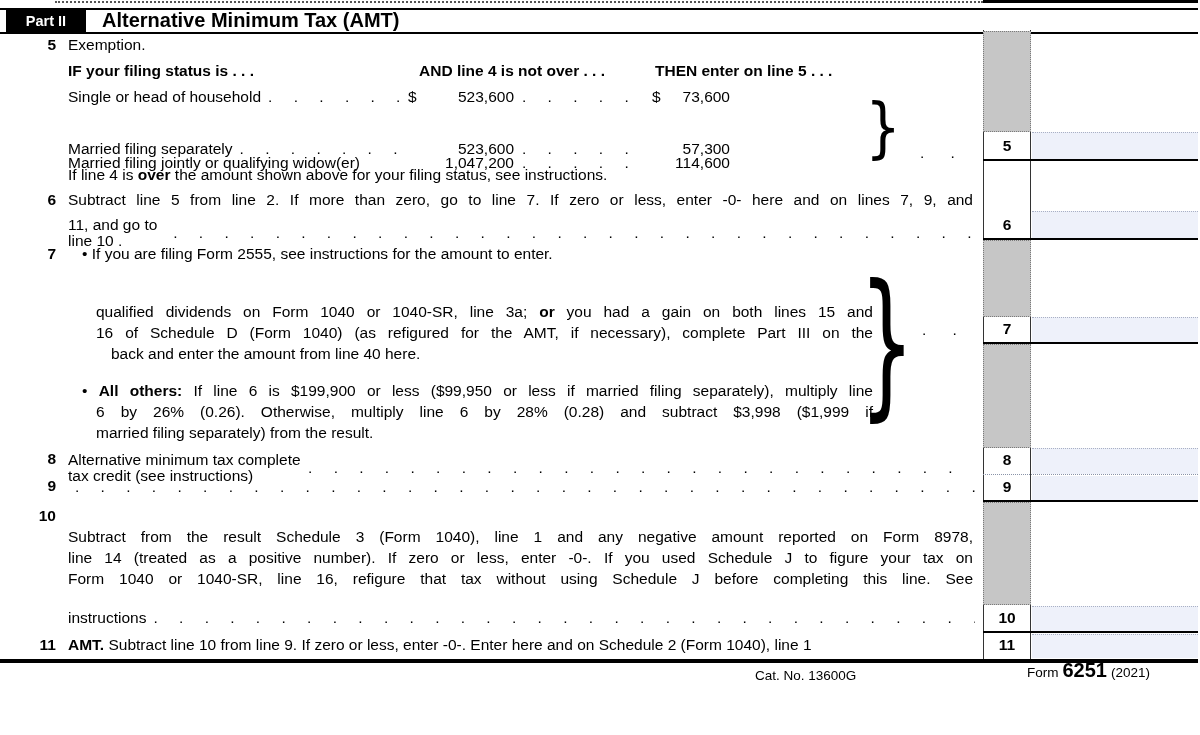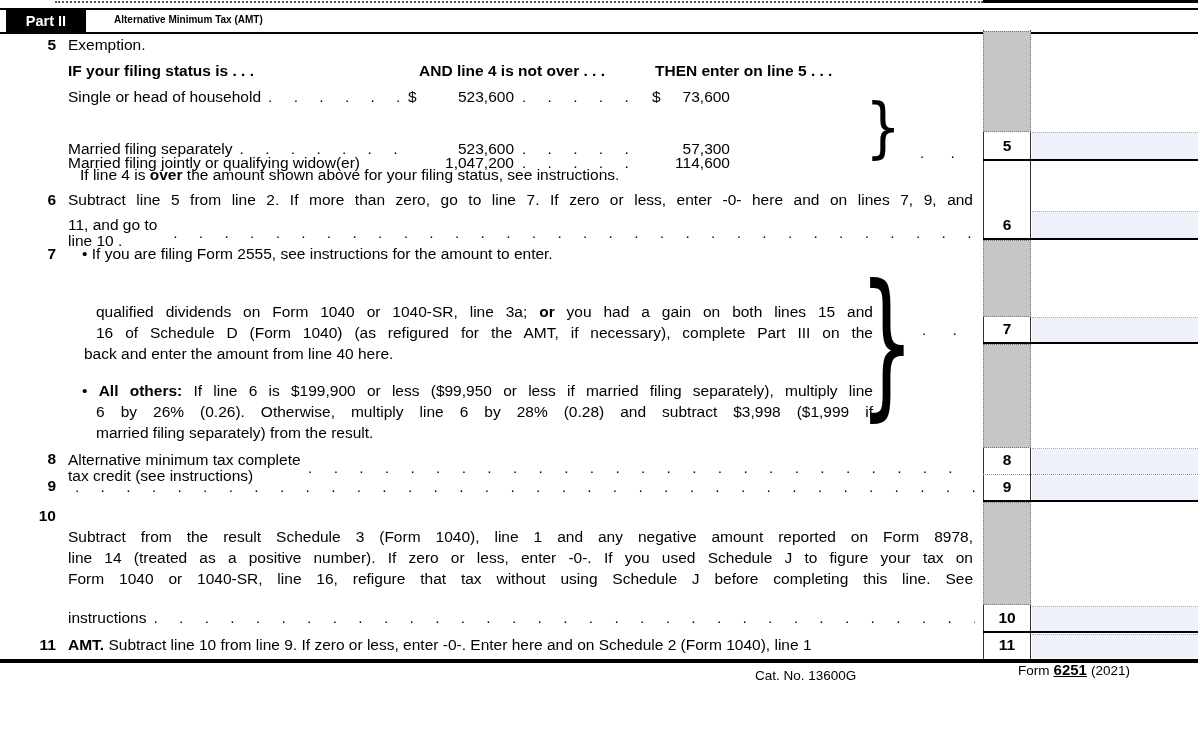--- a/index.html
+++ b/index.html
@@ -18,35 +18,35 @@
   .gray{position:absolute;left:983px;width:48px;background:#c6c6c6;
         border:1px dotted #7a7a7a;box-sizing:border-box;}
   .blue{position:absolute;left:1032px;width:166px;background:#eef1fa;
         border-top:1px dotted #a9b0c4;box-sizing:border-box;}
   .numcell{position:absolute;left:983px;width:48px;text-align:center;font-weight:bold;}
   
   .band{position:absolute;left:0;top:8px;width:1198px;height:22px;
         border-top:2px solid #000;border-bottom:2.5px solid #000;background:#fff;}
   .partbox{position:absolute;left:6px;top:0;width:80px;height:22px;background:#000;color:#fff;
         font-weight:bold;font-size:14.5px;display:flex;align-items:center;justify-content:center;}
-  .bandtitle{position:absolute;left:114px;top:2px;font-weight:bold;font-size:10px;}
+  .bandtitle{position:absolute;left:102px;top:2px;font-weight:bold;font-size:20px;}
   
   .trow{position:absolute;left:68px;width:662px;display:flex;align-items:baseline;}
   .cs{width:340px;display:flex;align-items:baseline;overflow:hidden;white-space:nowrap;}
   .cc{width:14px;}
   .ca{width:92px;text-align:right;}
   .cm{width:132px;overflow:hidden;white-space:nowrap;word-spacing:17px;padding-left:8px;box-sizing:border-box;}
   .cc2{width:18px;padding-left:6px;box-sizing:border-box;}
   .ce{width:66px;text-align:right;}
   .brace{position:absolute;display:flex;align-items:center;justify-content:center;
          font-family:"DejaVu Sans",sans-serif;line-height:1;}
   .bdots{position:absolute;word-spacing:22px;}
   .footer-notice{position:absolute;left:0;top:666px;font-weight:bold;font-size:14.5px;}
   .footer-cat{position:absolute;left:755px;top:668px;font-size:13.5px;}
-  .footer-form{position:absolute;left:980px;top:662px;width:150px;display:flex;
+  .footer-form{position:absolute;left:1000px;top:662px;width:150px;display:flex;
                align-items:baseline;justify-content:flex-end;}
 </style>
 </head>
 <body>
 
 <div class="form">
 
   <div class="abs" style="left:55px;top:1px;width:928px;height:0;border-top:2px dotted #555;"></div>
   <div class="abs" style="left:983px;top:0;width:215px;height:3px;background:#000;"></div>
 
@@ -130,40 +130,40 @@
         <span>Married filing separately</span>
         <span class="lead">. . . . . . . . . . . . . . . . . . . . . . . . . . . . . . . . . . . . . . . . . . . . . . . .</span>
       </span>
     <span class="cc"></span>
     <span class="ca">523,600</span>
     <span class="cm">. . . . . . . . . . . . . . . . . . . . . . . . . . . . . . . . . . . . . . . . . . . . . . . .</span>
     <span class="cc2"></span>
     <span class="ce">57,300</span>
   </div>
 
-  <div class="abs nw" style="left:68px;top:167px;margin-left:12px;">
+  <div class="abs nw" style="left:68px;top:167px;">
     <span>If line 4 is </span><b>over</b><span> the amount shown above for your filing status, see instructions.</span>
   </div>
 
   <div class="brace" style="left:866px;top:88px;width:34px;height:80px;font-size:66px;transform:scaleX(0.85);">}</div>
   <div class="bdots" style="left:920px;top:145px;">. .</div>
 
   <div class="abs just" style="left:68px;top:192px;width:905px;">Subtract line 5 from line 2. If more than zero, go to line 7. If zero or less, enter -0- here and on lines 7, 9, and</div>
   <div class="flexr" style="left:68px;top:217px;width:907px;">
     <span>11, and go to line 10 .</span>
     <span class="lead">. . . . . . . . . . . . . . . . . . . . . . . . . . . . . . . . . . . . . . . . . . . . . . . .</span>
   </div>
 
   <div class="abs nw" style="left:82px;top:246px;">• If you are filing Form 2555, see instructions for the amount to enter.</div>
 
   <div class="abs just" style="left:96px;top:304px;width:777px;">
     <span>qualified dividends on Form 1040 or 1040-SR, line 3a; </span><b>or</b><span> you had a gain on both lines 15 and</span>
   </div>
   <div class="abs just" style="left:96px;top:325px;width:777px;">16 of Schedule D (Form 1040) (as refigured for the AMT, if necessary), complete Part III on the</div>
-  <div class="abs nw" style="left:84px;top:346px;">back and enter the amount from line 40 here.</div>
+  <div class="abs nw" style="left:111px;top:346px;">back and enter the amount from line 40 here.</div>
 
   <div class="abs just" style="left:82px;top:383px;width:791px;">
     <span>• </span><b>All others:</b><span> If line 6 is $199,900 or less ($99,950 or less if married filing separately), multiply line</span>
   </div>
   <div class="abs just" style="left:96px;top:404px;width:777px;">6 by 26% (0.26). Otherwise, multiply line 6 by 28% (0.28) and subtract $3,998 ($1,999 if</div>
   <div class="abs nw" style="left:96px;top:425px;">married filing separately) from the result.</div>
 
   <div class="brace" style="left:868px;top:248px;width:38px;height:190px;font-size:158px;transform:scaleX(0.55);">}</div>
   <div class="bdots" style="left:922px;top:322px;">. .</div>
 
@@ -185,17 +185,17 @@
   </div>
 
   <div class="abs nw" style="left:68px;top:637px;">
     <b>AMT.</b><span> Subtract line 10 from line 9. If zero or less, enter -0-. Enter here and on Schedule 2 (Form 1040), line 1</span>
   </div>
 
   <div class="abs" style="left:0;top:659px;width:1198px;height:3.5px;background:#000;"></div>
   <div class="footer-cat">Cat. No. 13600G</div>
   <div class="footer-form">
     <span style="font-size:13.5px;">Form</span>
-    <span class="b" style="font-size:15px;margin:0 4px;text-decoration:underline;">6251</span>
+    <span class="b" style="font-size:20px;margin:0 4px;">6251</span>
     <span style="font-size:13.5px;">(2021)</span>
   </div>
 
 </div>
 
 </body></html>

